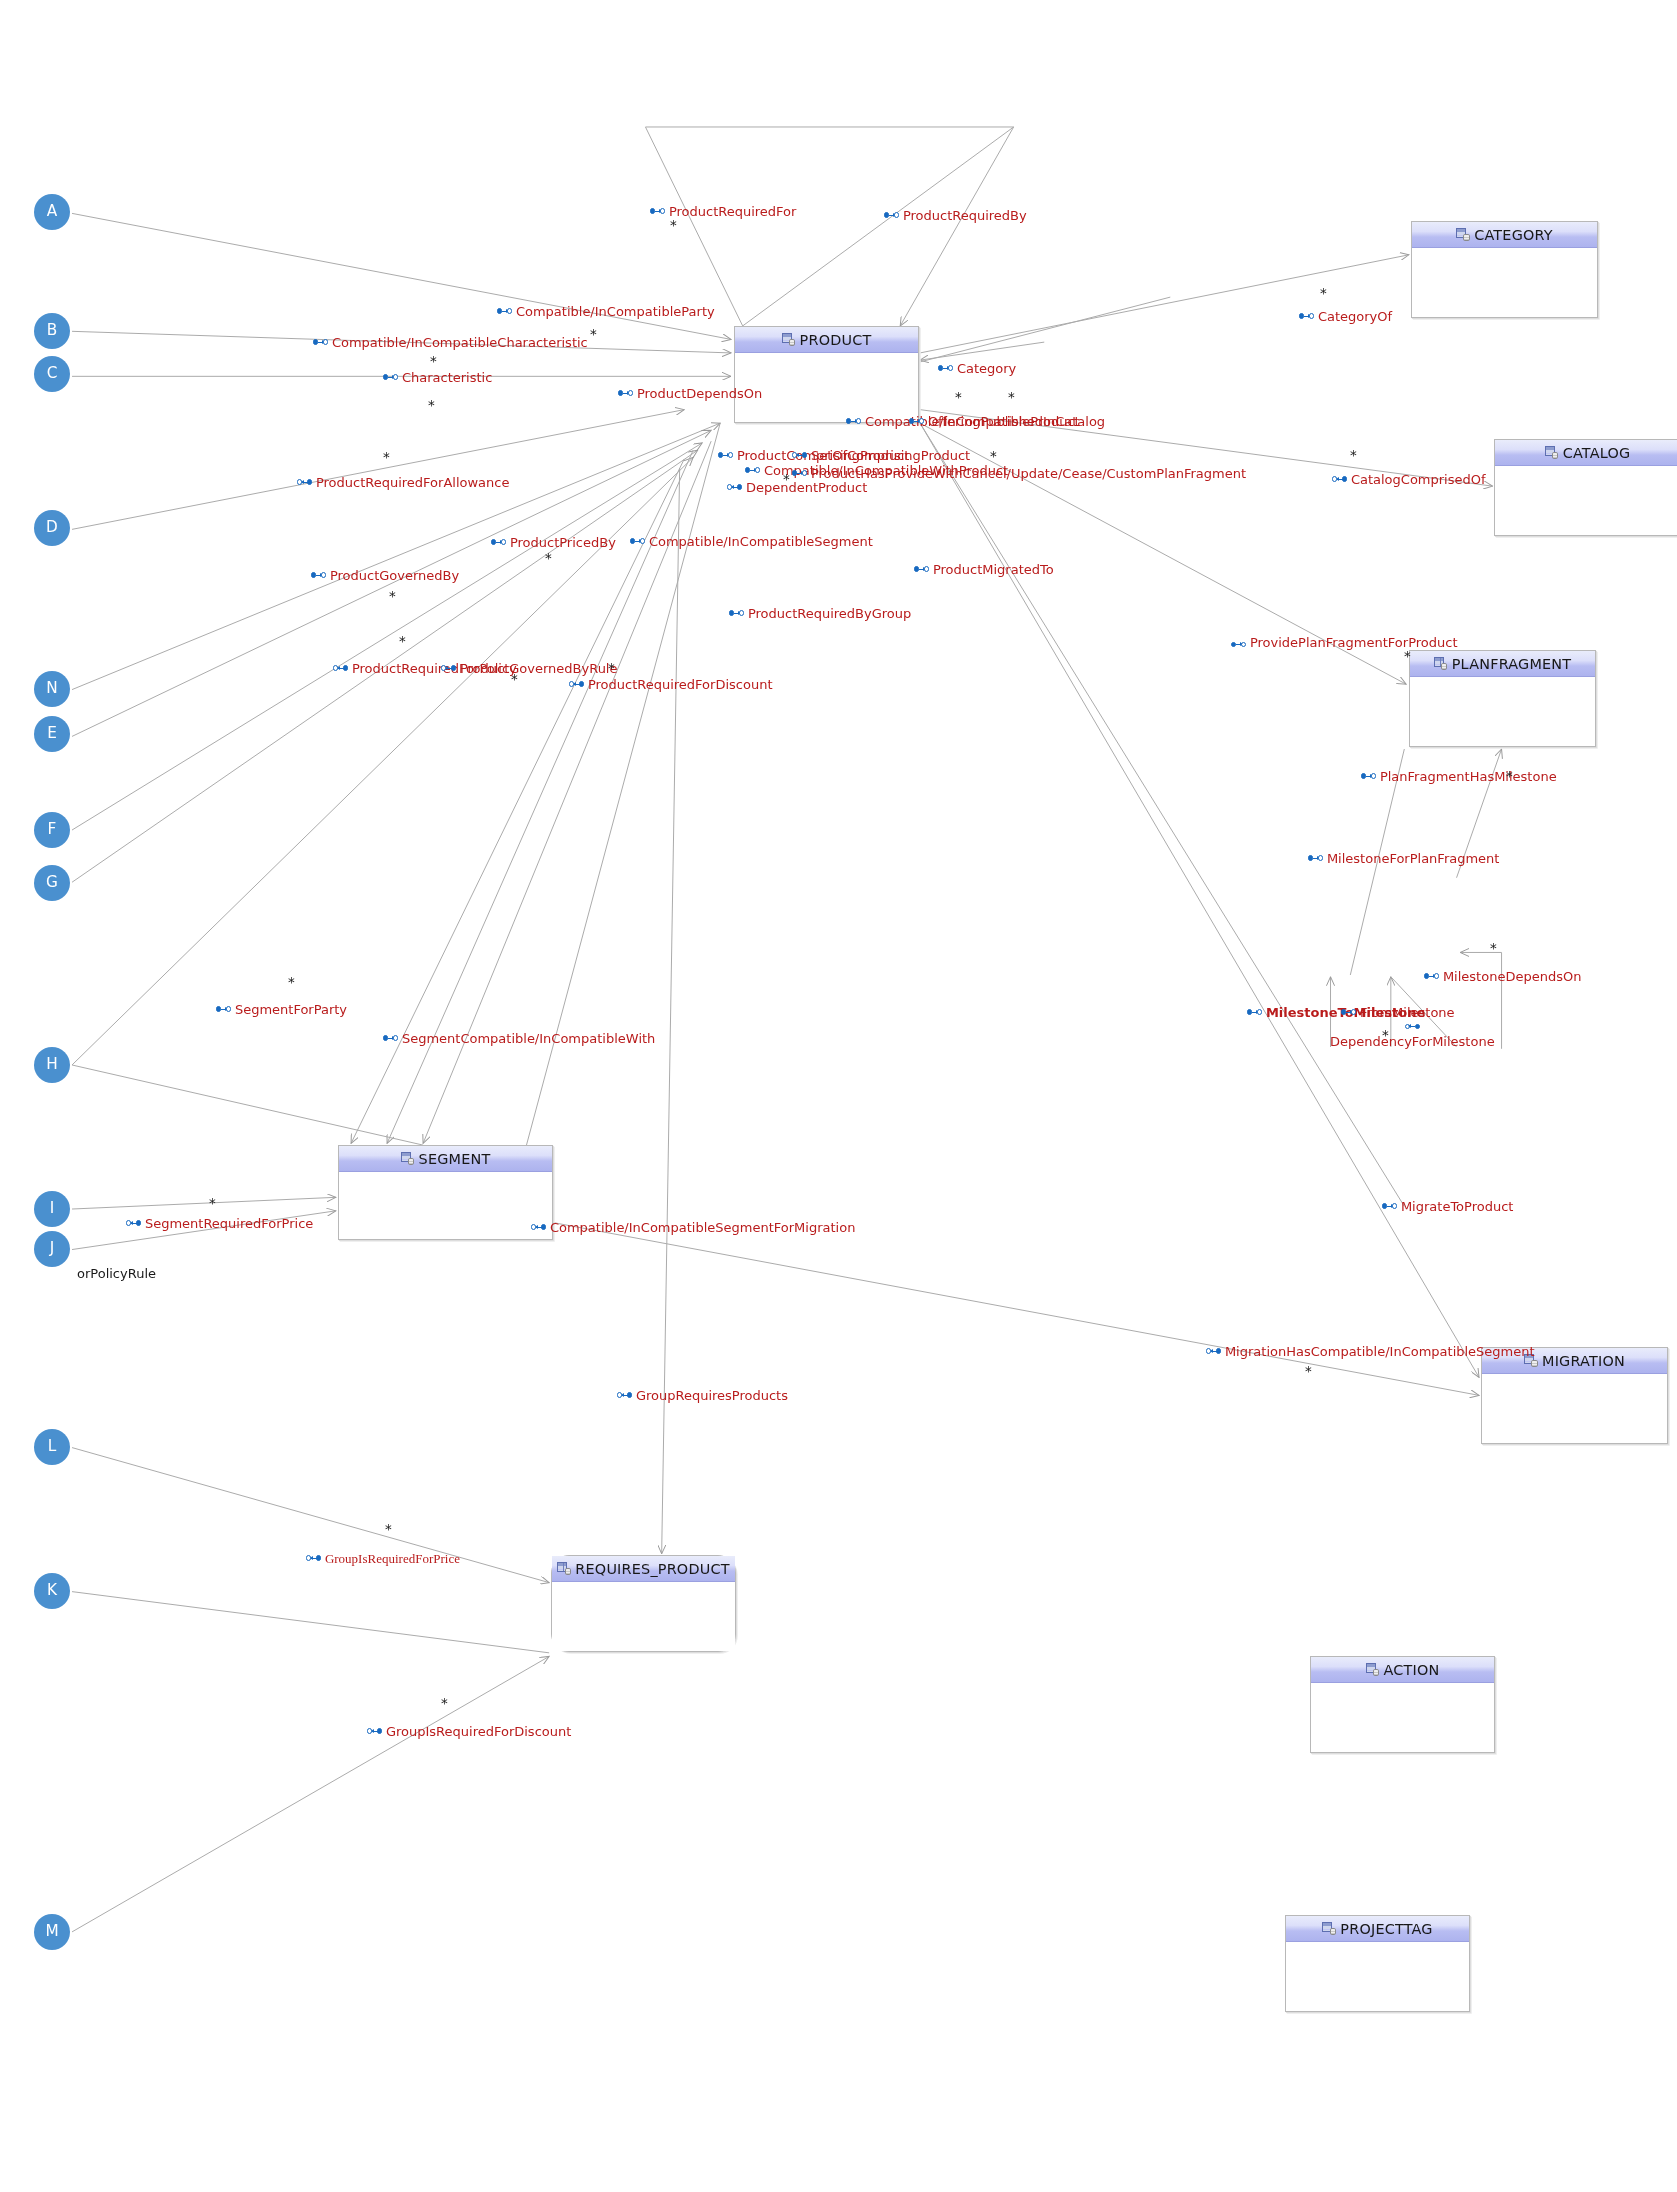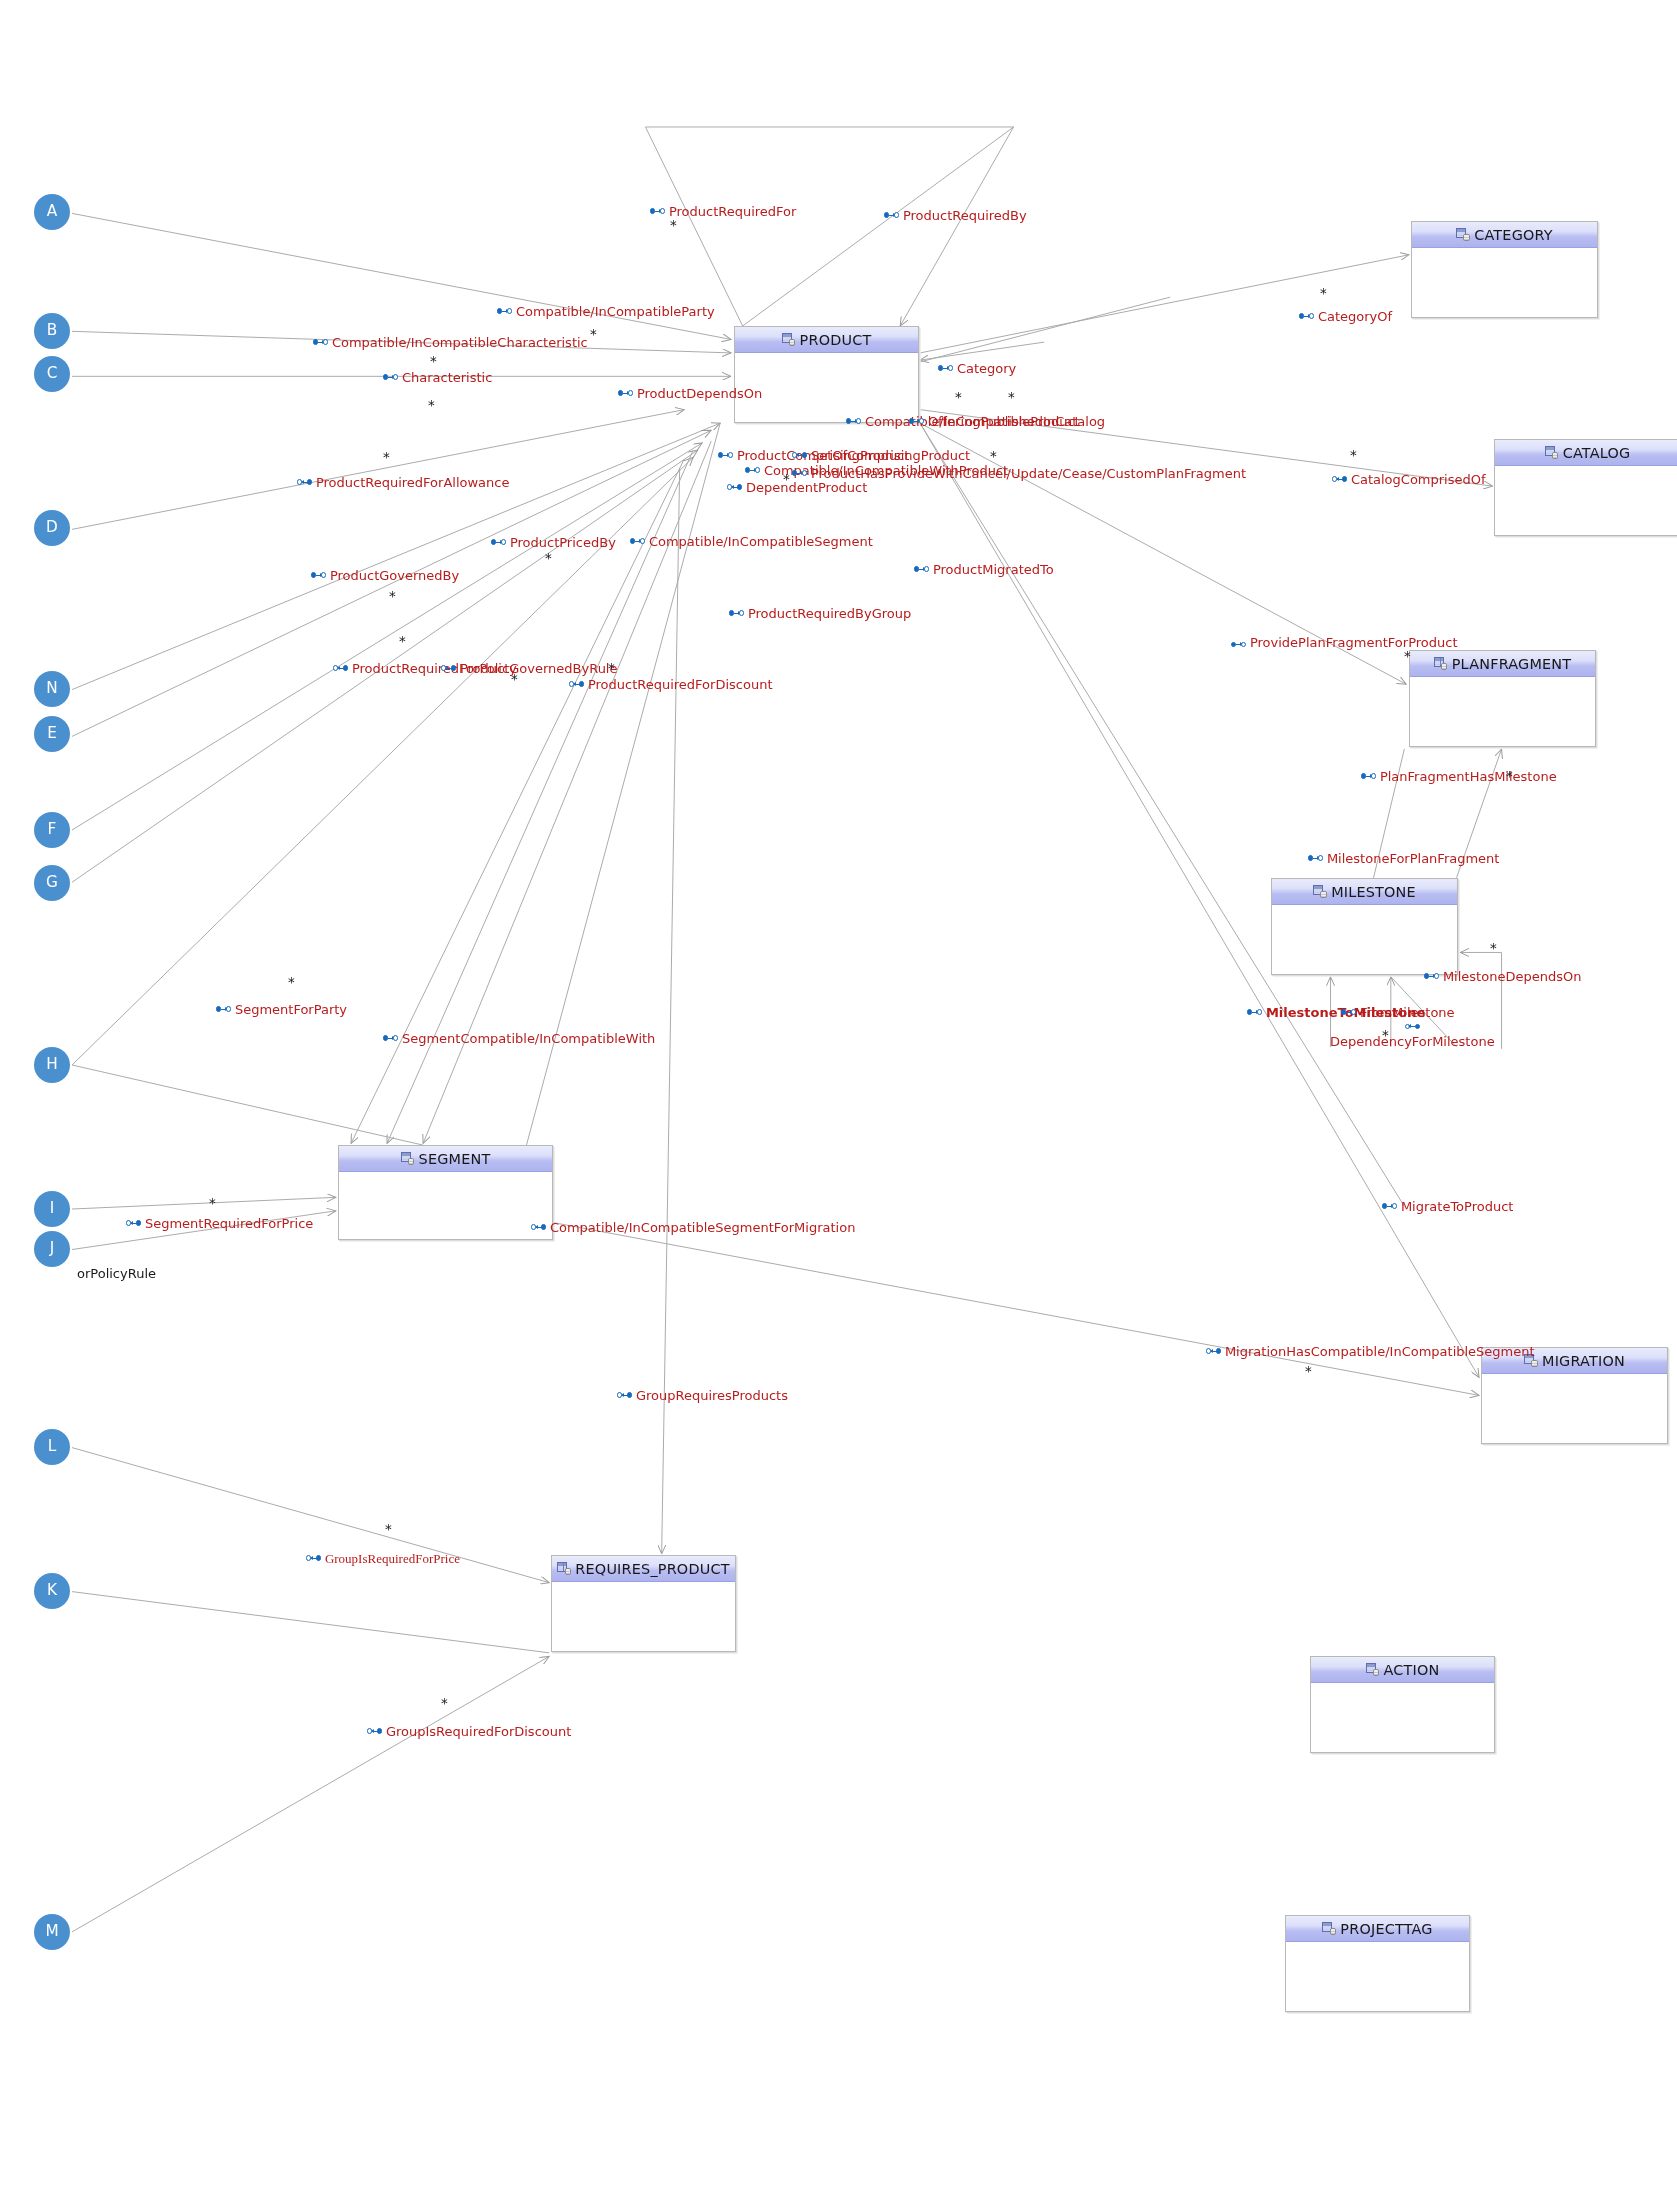--- a/index.html
+++ b/index.html
@@ -215,30 +215,20 @@
     <div class="ehead">
       <span class="tblicon">
           <i></i>
           <b></b>
         </span>
       <span>PLANFRAGMENT</span>
     </div>
     <div class="ebody"></div>
   </div>
 
-  <div class="entity" style="left:1271px;top:878px;width:187px;height:97px;">
-    <div class="ehead">
-      <span class="tblicon">
-          <i></i>
-          <b></b>
-        </span>
-      <span>MILESTONE</span>
-    </div>
-    <div class="ebody"></div>
-  </div>
 
   <div class="entity" style="left:338px;top:1145px;width:215px;height:95px;">
     <div class="ehead">
       <span class="tblicon">
           <i></i>
           <b></b>
         </span>
       <span>SEGMENT</span>
     </div>
     <div class="ebody"></div>
@@ -248,21 +238,21 @@
     <div class="ehead">
       <span class="tblicon">
           <i></i>
           <b></b>
         </span>
       <span>MIGRATION</span>
     </div>
     <div class="ebody"></div>
   </div>
 
-  <div class="entity" style="left:551px;top:1555px;width:185px;height:97px;">
+  <div class="entity" style="left:551px;top:1555px;width:185px;height:97px;border-radius:18px;">
     <div class="ehead">
       <span class="tblicon">
           <i></i>
           <b></b>
         </span>
       <span>REQUIRES_PRODUCT</span>
     </div>
     <div class="ebody"></div>
   </div>
 

